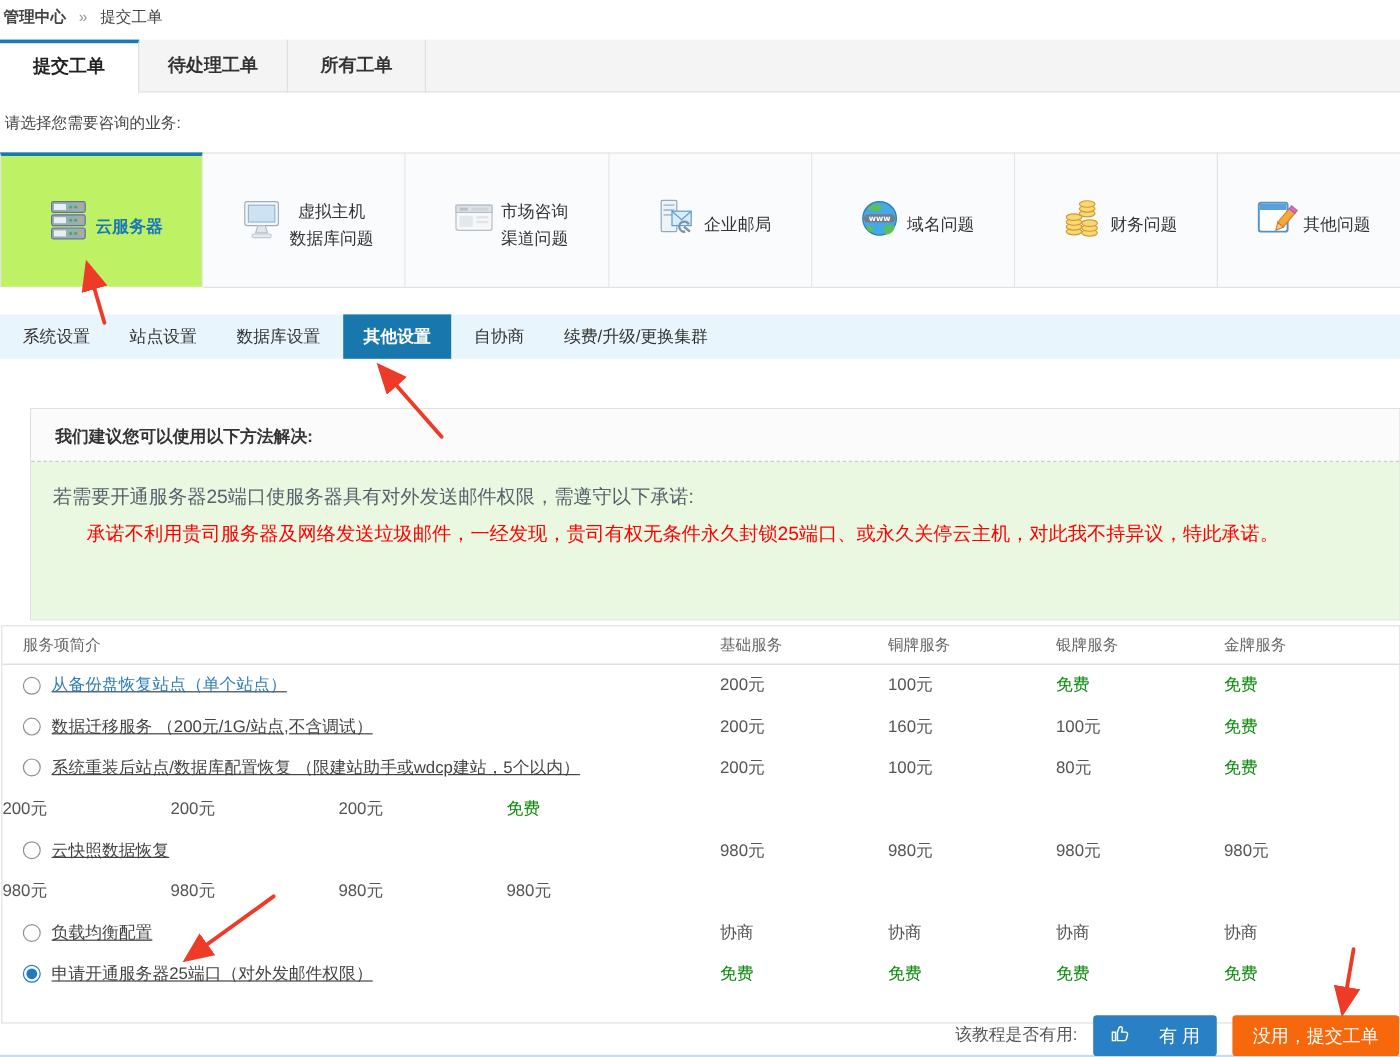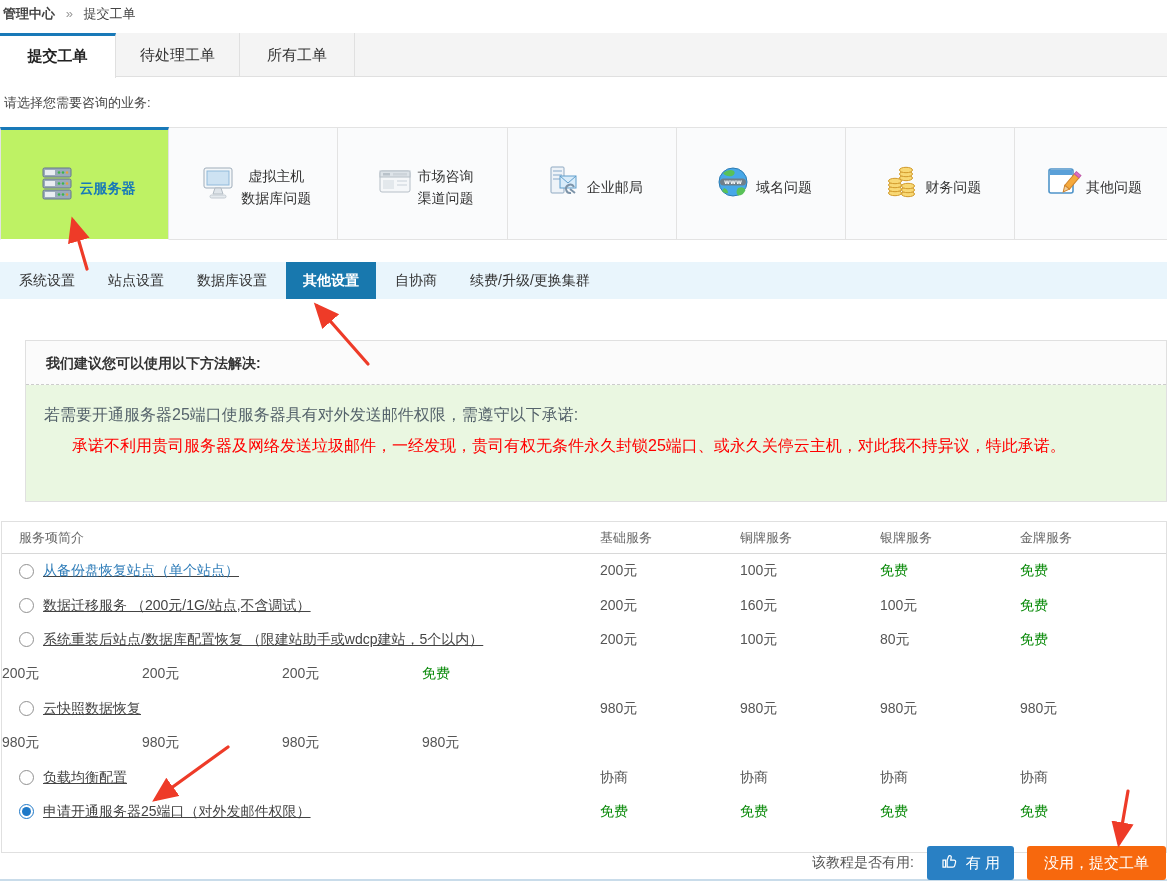--- a/index.html
+++ b/index.html
@@ -6,21 +6,21 @@
   body { font-family:"Liberation Sans","DejaVu Sans",sans-serif; background:#fff; }
   .page { position:relative; width:1167px; height:881px; overflow:hidden; background:#fff; }
 
   
   .breadcrumb { position:absolute; top:5px; left:3px; font-size:13px; color:#444; }
   .breadcrumb .root { font-weight:bold; }
   .breadcrumb .sep { color:#999; margin:0 7px; }
 
   
   .tabbar { position:absolute; top:33px; left:0; width:1167px; height:44px; background:#f4f4f4; border-bottom:1px solid #e0e0e0; display:flex; }
-  .tab { height:44px; line-height:44px; text-align:center; font-size:15px; color:#333; border-right:1px solid #e0e0e0; cursor:pointer; }
+  .tab { height:44px; line-height:44px; text-align:center; font-size:15px; color:#333; border-right:1px solid #e0e0e0; cursor:pointer;font-weight:bold; }
   .tab.active { background:#fff; border-top:3px solid #1879b8; line-height:40px; font-weight:bold; color:#222; margin-bottom:-1px; height:45px; }
   .tab-filler { flex:1; }
 
   .prompt { position:absolute; top:94px; left:4px; font-size:13px; color:#454545; }
 
   
   .categories { position:absolute; top:127px; left:0; width:1167px; height:113px; display:flex; }
   .category { width:169.5px; height:113px; background:#fafbfc; border:1px solid #e3e3e3; border-left:none; display:flex; align-items:center; justify-content:center; cursor:pointer; }
   .category:first-child { border-left:1px solid #e3e3e3; }
   .category:last-child { width:152px; border-right:none; }
@@ -30,21 +30,21 @@
   .category.active .cat-label { color:#1879b8; font-weight:bold; }
 
   
   .subtabs { position:absolute; top:262px; left:0; width:1167px; height:37px; background:#e9f5fc; display:flex; font-size:14px; color:#333; }
   .subtab { line-height:37px; padding:0 14px; margin-left:5px; cursor:pointer; white-space:nowrap; }
   .subtab.active { background:#1878ae; color:#fff; font-weight:bold; padding:0 17px; }
 
   
   .suggestion { position:absolute; top:340px; left:25px; width:1142px; border:1px solid #e0e0e0; background:#fff; }
   .suggestion-title { height:44px; line-height:44px; padding:0 20px; font-size:14px; font-weight:bold; color:#333; background:#fbfbfb; border-bottom:1px dashed #ccc; }
-  .notice { height:116px; background:#eaf7e1; padding:14px 18px; }
+  .notice { height:131px; background:#eaf7e1; padding:14px 18px; }
   .notice-line1 { font-size:16px; color:#55636b; line-height:31px; }
   .notice-line2 { font-size:16px; color:#f00; line-height:31px; padding-left:28px; }
 
   
   .service-table { position:absolute; top:521px; left:1px; width:1166px; height:332px; border:1px solid #e0e0e0; background:#fff; }
   .thead { display:flex; align-items:center; height:32px; border-bottom:1px solid #d8d8d8; font-size:13px; color:#666; }
   .col-label { width:598px; padding-left:17px; }
   .col-val { width:140px; }
   .trow { display:flex; align-items:center; height:34.4px; font-size:14px; color:#444; }
   .trow .col-label { display:flex; align-items:center; gap:9px; cursor:pointer;text-decoration:underline; }
@@ -52,21 +52,21 @@
   .radio.checked { border-color:#1f79c8; }
   .radio.checked::after { content:""; position:absolute; left:2px; top:2px; right:2px; bottom:2px; border-radius:50%; background:#1f79c8; }
   .row-label.link { color:#2e7cb8; }
   .val { color:#555; }
   .val.free { color:#0a8a0a; }
 
   
   .footer { position:absolute; top:846px; right:1px; display:flex; align-items:center; gap:13px; z-index:20; }
   .footer-q { font-size:14px; color:#555; }
   .btn { display:flex; align-items:center; justify-content:center; height:34px; border:none; border-radius:3px; color:#fff; font-size:15px; cursor:pointer; font-family:inherit; }
-  .btn-useful { background:#2980c4; padding:0 14px; gap:8px; }
+  .btn-useful { background:#2980c4; padding:0 14px; gap:24px; }
   .btn-not { background:#f7680d; padding:0 17px; }
 
   .bottom-line { position:absolute; left:0; bottom:0; width:1167px; height:2px; background:#c9dcea; }
 
   
   .arrows { position:absolute; left:0; top:0; width:1167px; height:881px; pointer-events:none; z-index:40; }
 </style>
 </head>
 <body>
 

